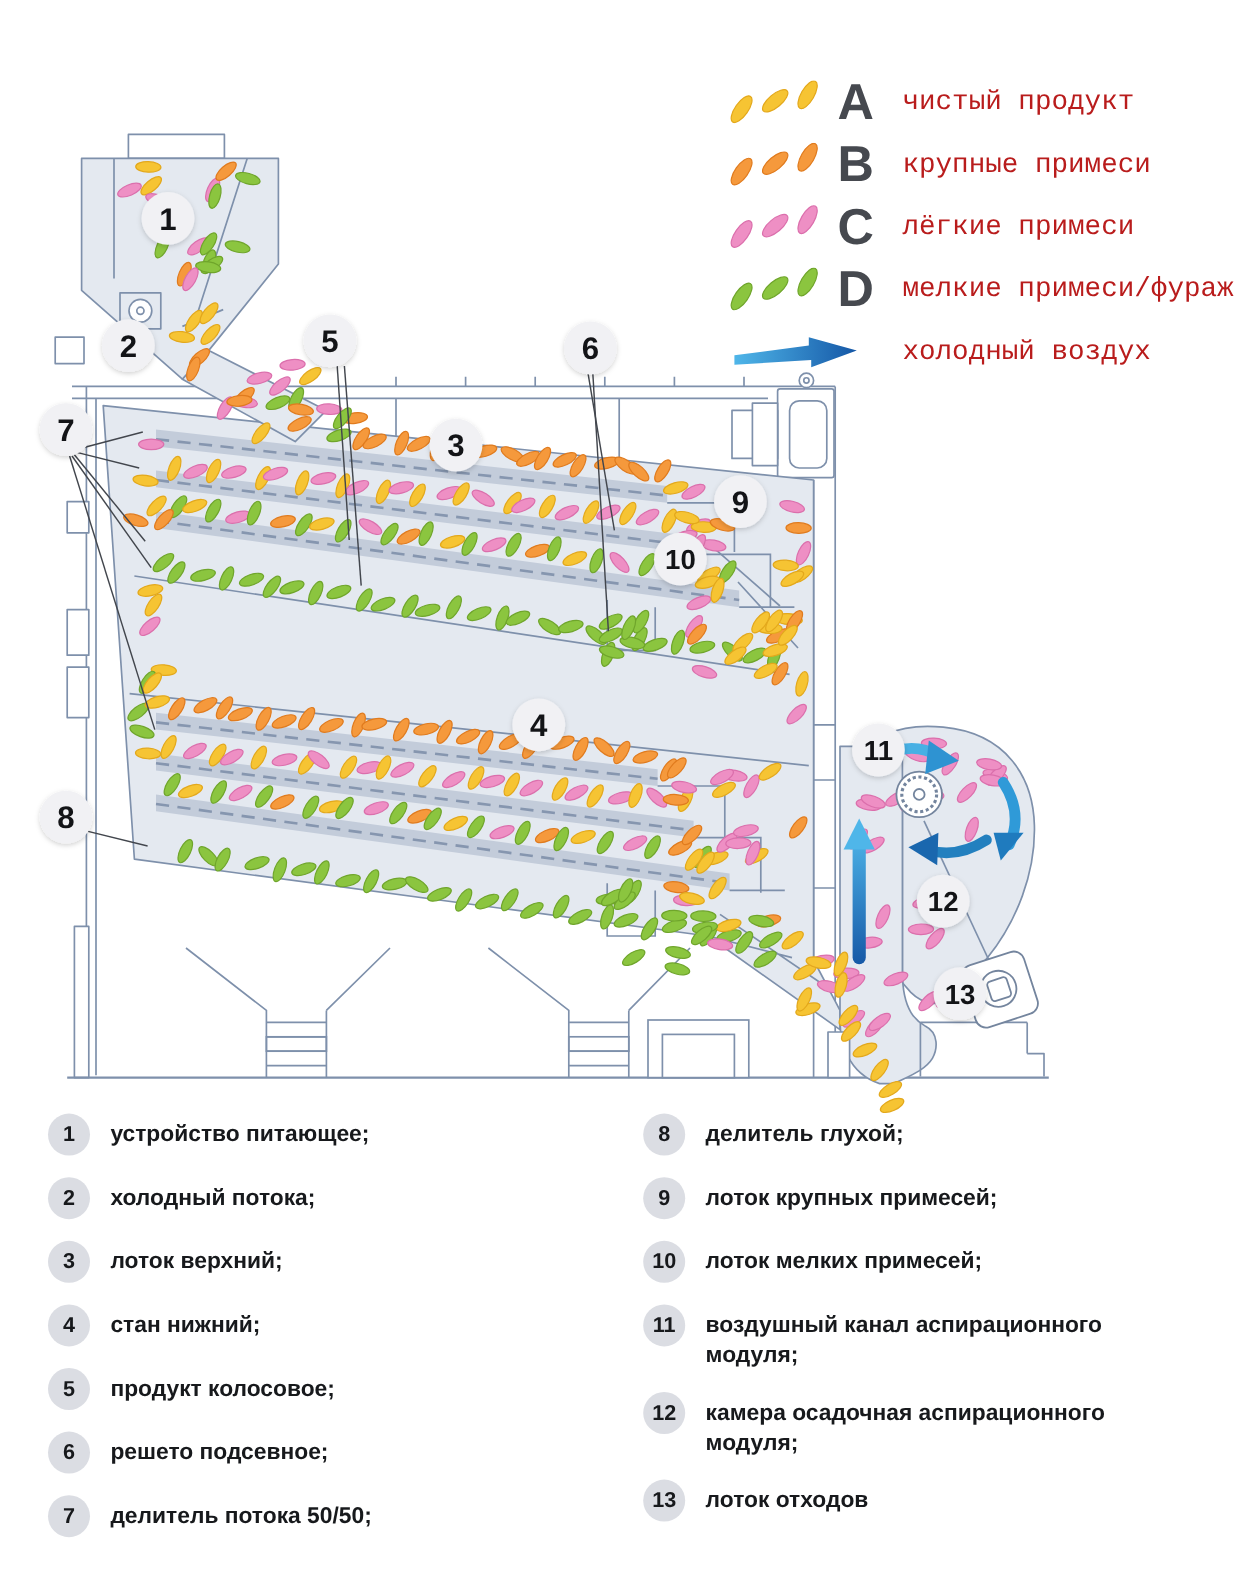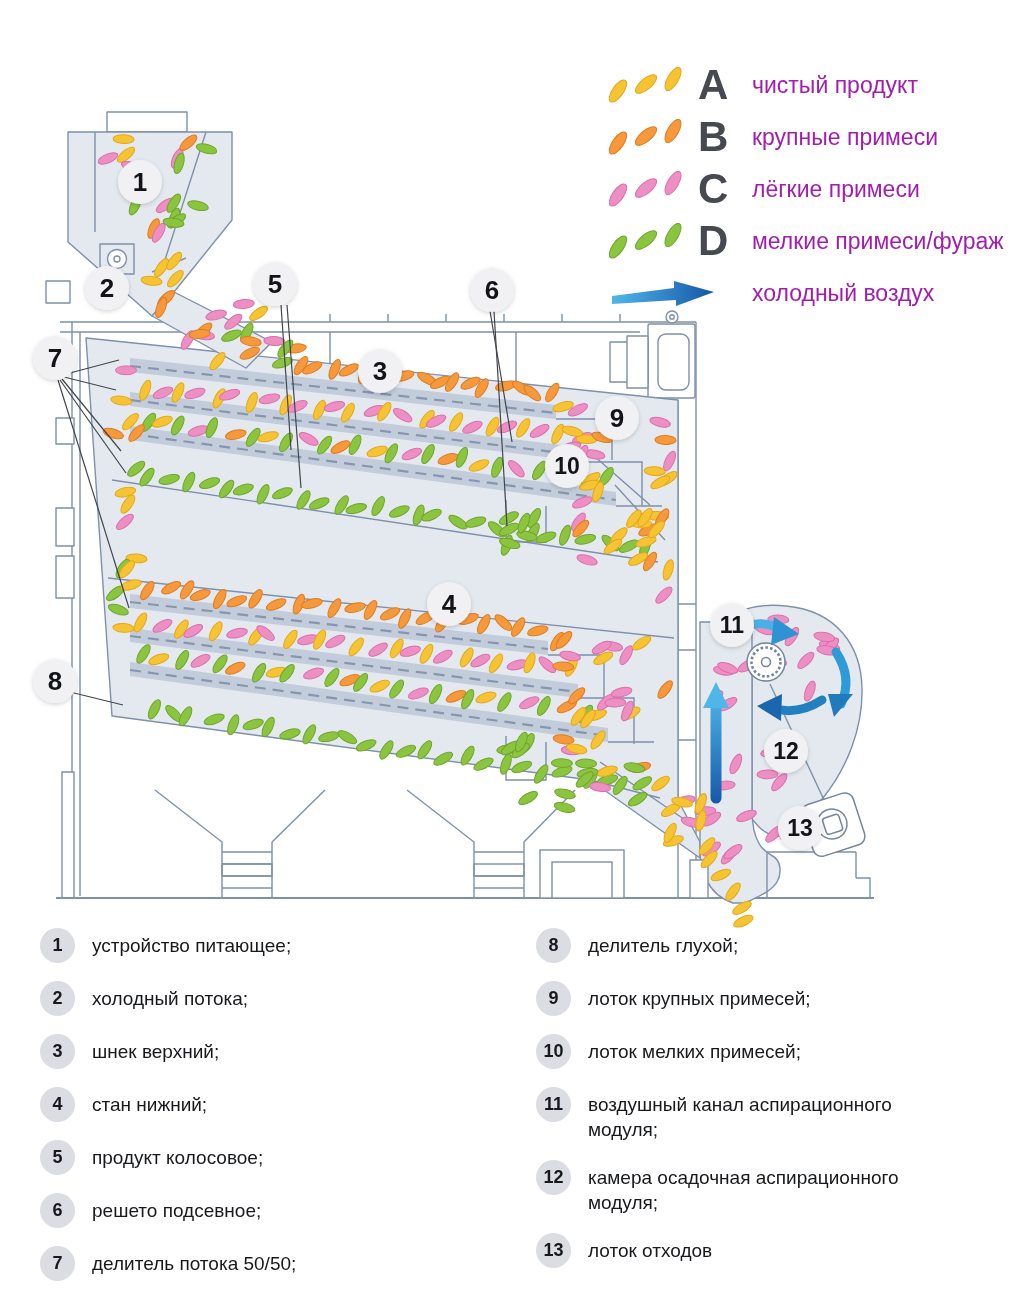--- a/index.html
+++ b/index.html
@@ -5,32 +5,32 @@
   html,body{margin:0;padding:0;background:#fff;}
   .stage{position:relative;width:1034px;height:1311px;background:#fff;overflow:hidden;
          font-family:"Liberation Sans",sans-serif;color:#17191C;}
   svg text{font-family:"Liberation Sans",sans-serif;}
   
   .legend{position:absolute;left:602px;top:59px;width:430px;}
   .legend-row{display:flex;align-items:center;height:52px;}
   .legend-seeds{width:96px;flex:none;}
   .legend-letter{width:48px;flex:none;font-size:42px;font-weight:700;color:#46494F;
                  line-height:1;text-align:left;}
-  .legend-label{font-size:23px;font-weight:500;color:#a21caf;margin-left:6px;white-space:nowrap;}
+  .legend-label{font-size:23px;font-weight:500;color:#b91c1c;margin-left:6px;white-space:nowrap;font-family:Liberation Mono, monospace;}
   .legend-arrowbox{width:144px;flex:none;}
   
   .parts{position:absolute;top:928px;left:0;width:1034px;}
   .col{position:absolute;top:0;}
   .col-left{left:40px;width:470px;}
   .col-right{left:536px;width:480px;}
   .item{display:flex;align-items:flex-start;margin-bottom:18px;}
   .num{width:35px;height:35px;border-radius:50%;background:#DBDDE3;color:#17191C;
        font-weight:700;font-size:18px;display:flex;align-items:center;justify-content:center;
        flex:none;margin-right:17px;}
-  .lbl{font-size:19px;font-weight:400;line-height:25px;padding-top:5px;max-width:350px;}
+  .lbl{font-size:19px;font-weight:700;line-height:25px;padding-top:5px;max-width:350px;}
   
   .machine{position:absolute;left:0;top:0;}
   .badge-txt{font-size:26px;font-weight:700;fill:#131417;}
   .badge-txt.small{font-size:23px;}
 </style>
 </head>
 <body>
 
 <div class="stage">
 
@@ -668,21 +668,21 @@
       <div class="item">
           <span class="num">1</span>
           <span class="lbl">устройство питающее;</span>
         </div>
       <div class="item">
           <span class="num">2</span>
           <span class="lbl">холодный потока;</span>
         </div>
       <div class="item">
           <span class="num">3</span>
-          <span class="lbl">шнек верхний;</span>
+          <span class="lbl">лоток верхний;</span>
         </div>
       <div class="item">
           <span class="num">4</span>
           <span class="lbl">стан нижний;</span>
         </div>
       <div class="item">
           <span class="num">5</span>
           <span class="lbl">продукт колосовое;</span>
         </div>
       <div class="item">

